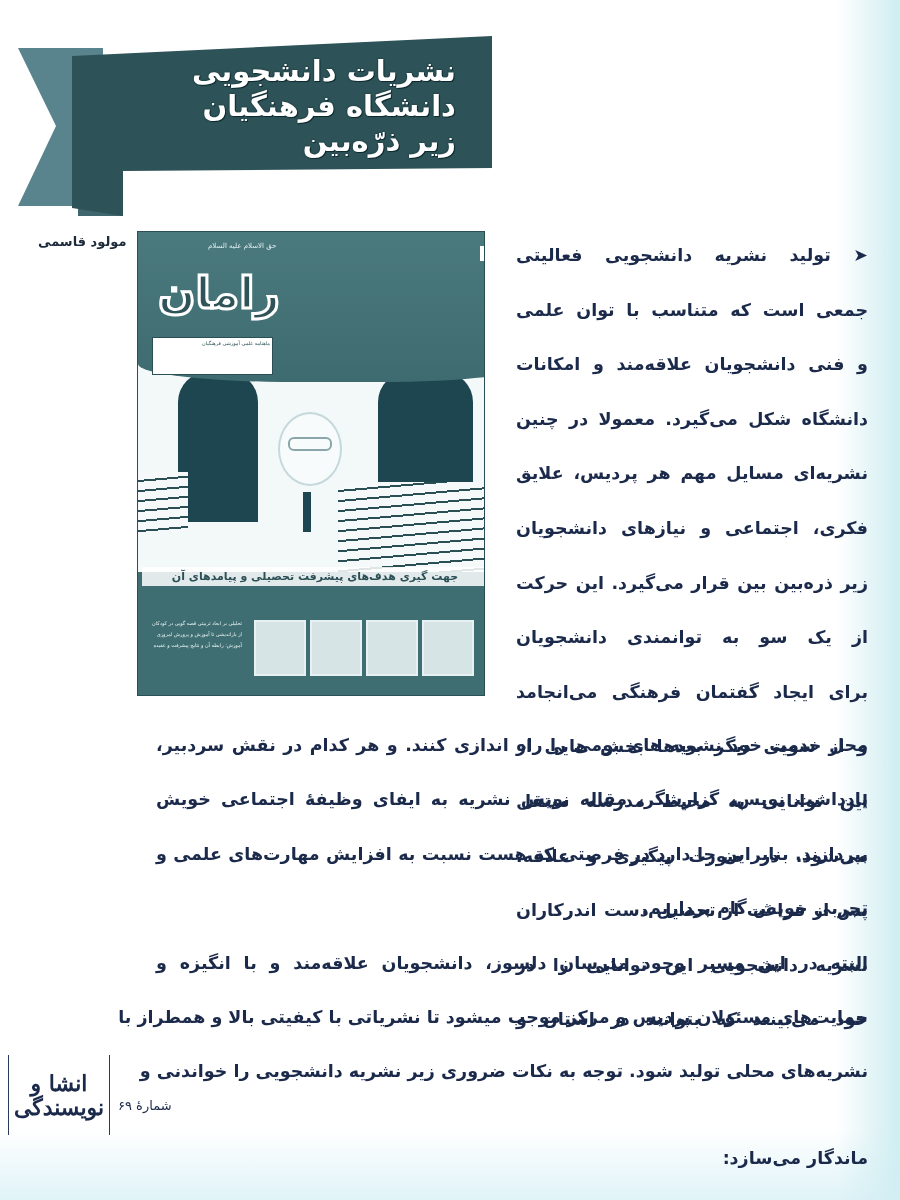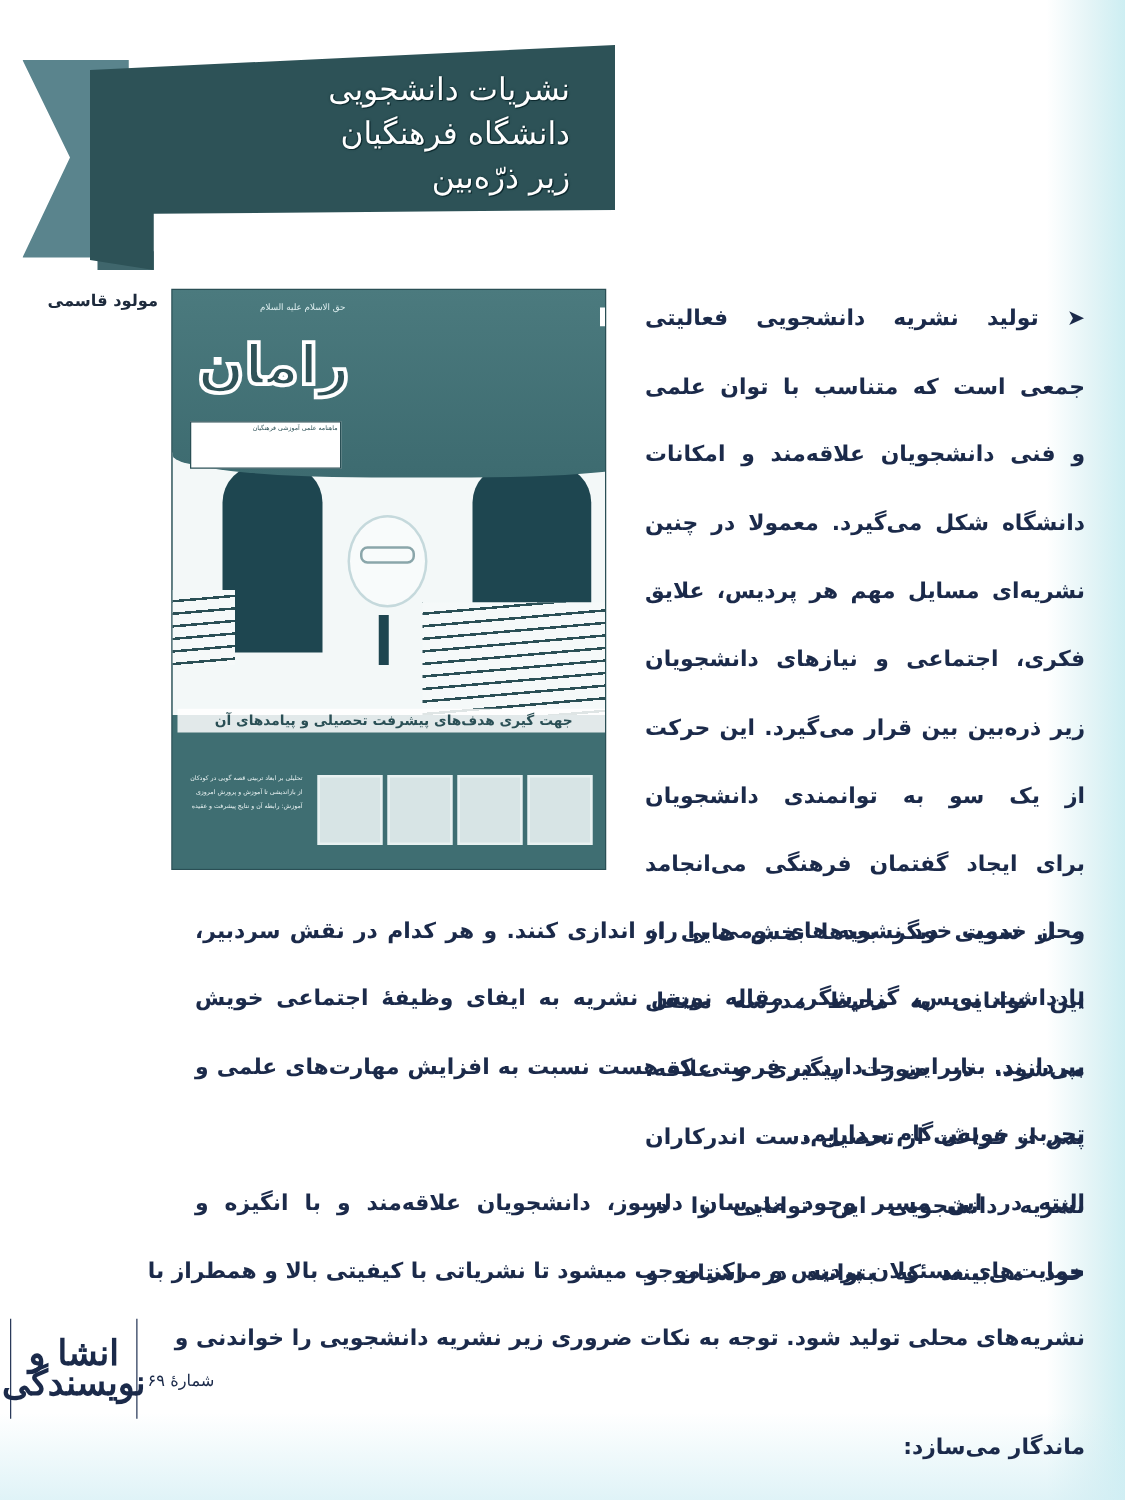--- a/index.html
+++ b/index.html
@@ -11,22 +11,22 @@
   }
   .bottom-tint {
     position:absolute; left:0; right:0; bottom:0; height:70px;
     background: linear-gradient(180deg, rgba(220,242,246,0) 0%, rgba(210,238,244,0.7) 100%);
   }
   
   .ribbon { position:absolute; left:18px; top:36px; width:480px; height:185px; }
   .ribbon svg { position:absolute; left:0; top:0; }
   .ribbon-title {
     position:absolute; right:42px; top:18px; width:330px;
-    direction:rtl; text-align:right; color:#ffffff; font-weight:normal;
-    font-size:25px; line-height:35px;
+    direction:rtl; text-align:right; color:#ffffff; font-weight:bold;
+    font-size:29px; line-height:35px;
     text-shadow: 0 0 2px #0f2b30, 1px 1px 0 #0f2b30;
   }
   .ribbon-title div { white-space:nowrap; }
 
   .author {
     position:absolute; left:38px; top:234px; direction:rtl;
     font-size:13px; font-weight:bold; color:#1d2a3c;text-align:center;
   }
 
   
@@ -98,21 +98,21 @@
     position:absolute; right:32px; top:706px; width:712px;
     direction:rtl; font-size:17.5px; font-weight:bold; line-height:30.4px; color:#1b2a4a;
   }
   .wide-text div.short { text-align-last:right; }
   .gap { height:8px; }
 
   
   .footer-logo {
     position:absolute; left:8px; top:1055px; width:100px; height:80px;
     border-right:1px solid #2a3a5a; border-left:1px solid #2a3a5a;
-    direction:rtl; font-family:"DejaVu Serif", serif; font-size:28px; font-weight:bold; color:#1b2a4a;
+    direction:rtl; font-family:"DejaVu Serif", serif; font-size:22px; font-weight:bold; color:#1b2a4a;
     display:flex; align-items:center; justify-content:center; line-height:24px; text-align:center;
   }
   .issue { position:absolute; left:118px; top:1098px; direction:rtl; font-size:13px; color:#1b2a4a;text-align:right; }
 </style>
 </head>
 <body>
 
 <div class="bottom-tint"></div>
 
 <div class="ribbon">

